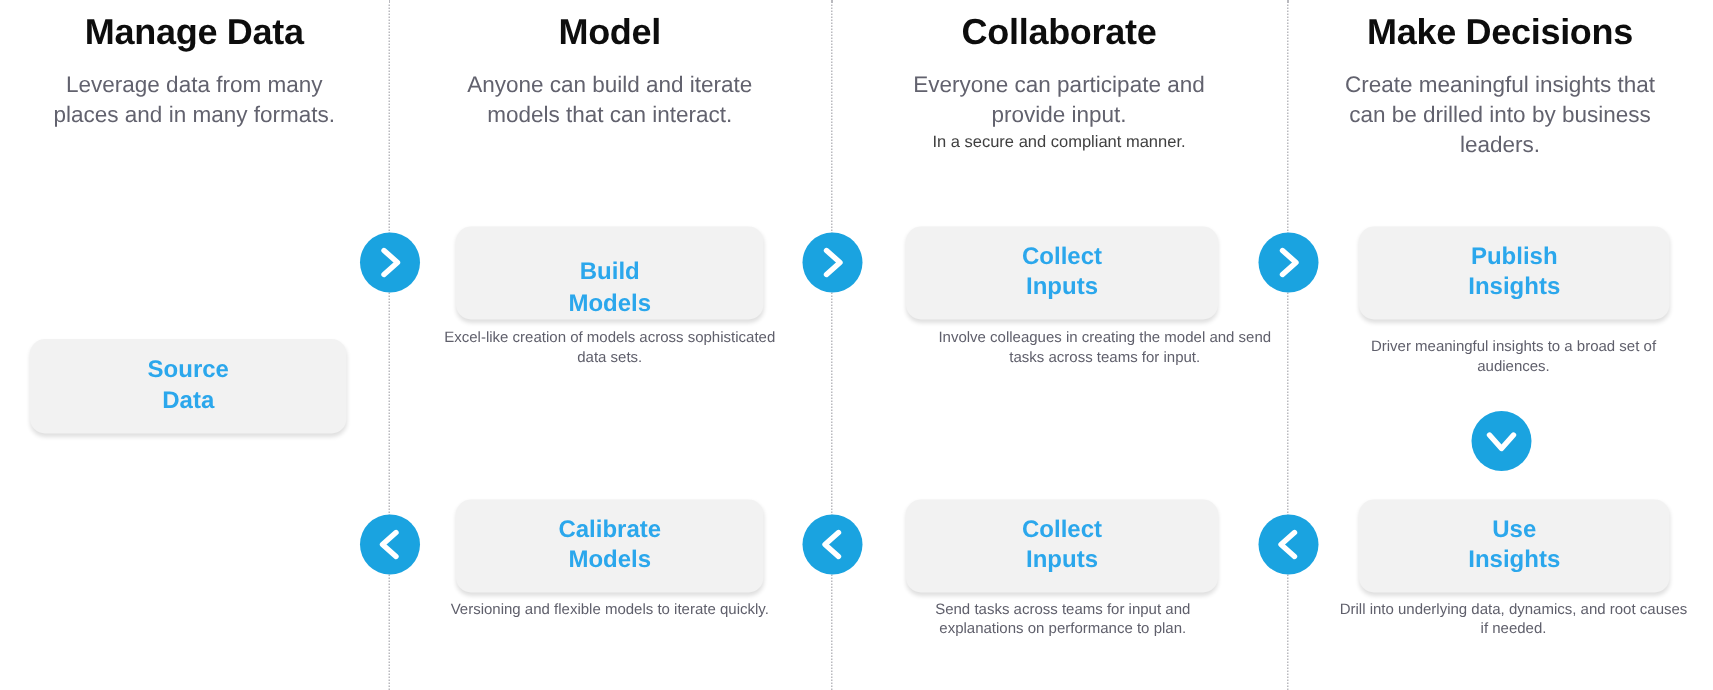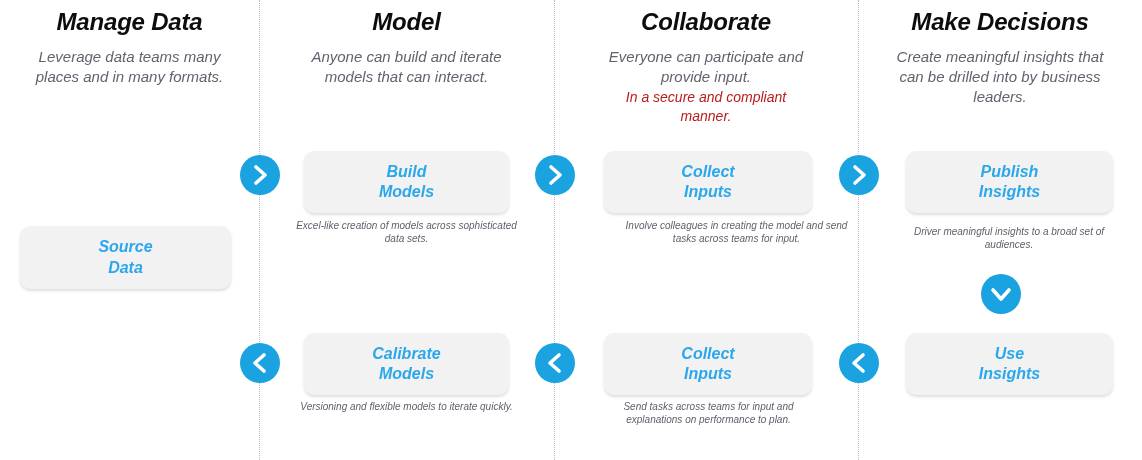--- a/index.html
+++ b/index.html
@@ -13,21 +13,20 @@
     font-family: "Liberation Sans", sans-serif;
     position: relative;
     overflow: hidden;
     color: #5a5a66;
   }
 
   #stage {
     position: relative;
     width: 1142px;
     height: 460px;
-    font-style: italic;
   }
 
   
   .divider {
     position: absolute;
     top: 0;
     width: 1px;
     height: 460px;
     border-left: 1px dotted #b9b9be;
   }
@@ -65,23 +64,23 @@
   }
   .col-sub {
     margin: 10px auto 0 auto;
     font-size: 15px;
     line-height: 1.35;
     color: #62626e;
     max-width: 215px;
   }
   .col-sub2 {
     margin: 1px auto 0 auto;
-    font-size: 14px;
+    font-size: 11px;
     line-height: 1.32;
-    color: #b91c1c;
+    color: #404040;
     max-width: 215px;
   }
 
   
   .card {
     position: absolute;
     background: #f2f2f2;
     border-radius: 10px;
     box-shadow: 0 2px 3px rgba(0,0,0,0.13);
     display: flex;
@@ -118,21 +117,21 @@
     justify-content: center;
   }
   .badge svg { display: block; }
 
   
   .card-source   { left: 20px;  top: 226px; width: 211px; height: 63px; }
 
   
   .badge-c2-top  { left: 240px; top: 155px; }
   .badge-c2-bot  { left: 240px; top: 343px; }
-  .card-build    { left: 304px; top: 151px; width: 205px; height: 62px; }
+  .card-build    { left: 304px; top: 151px; width: 205px; height: 62px; align-items: flex-end; }
   .cap-build     { left: 292px; top: 219px; width: 229px; }
   .card-calib    { left: 304px; top: 333px; width: 205px; height: 62px; }
   .cap-calib     { left: 292px; top: 400px; width: 229px; }
 
   
   .badge-c3-top  { left: 535px; top: 155px; }
   .badge-c3-bot  { left: 535px; top: 343px; }
   .card-collect1 { left: 604px; top: 151px; width: 208px; height: 62px; }
   .cap-collect1  { left: 622px; top: 219px; width: 229px; }
   .card-collect2 { left: 604px; top: 333px; width: 208px; height: 62px; }
@@ -152,21 +151,21 @@
 
 <div id="stage">
 
   <div class="divider d1"></div>
   <div class="divider d2"></div>
   <div class="divider d3"></div>
 
   <div class="column col1">
     <div class="col-head">
       <div class="col-title">Manage Data</div>
-      <div class="col-sub">Leverage data teams many places and in many formats.</div>
+      <div class="col-sub">Leverage data from many places and in many formats.</div>
     </div>
   </div>
 
   <div class="card card-source">
     <div class="card-label">Source
 Data</div>
   </div>
 
   <div class="column col2">
     <div class="col-head">
@@ -259,14 +258,15 @@
   <div class="badge badge-c4-bot">
     <svg width="20" height="22" viewBox="0 0 20 22" aria-hidden="true">
       <polyline points="14,3 5,11 14,19" fill="none" stroke="#ffffff" stroke-width="3.6" stroke-linecap="round" stroke-linejoin="round"></polyline>
     </svg>
   </div>
 
   <div class="card card-use">
     <div class="card-label">Use
 Insights</div>
   </div>
+  <div class="card-caption cap-use">Drill into underlying data, dynamics, and root causes if needed.</div>
 
 </div>
 
 </body></html>

